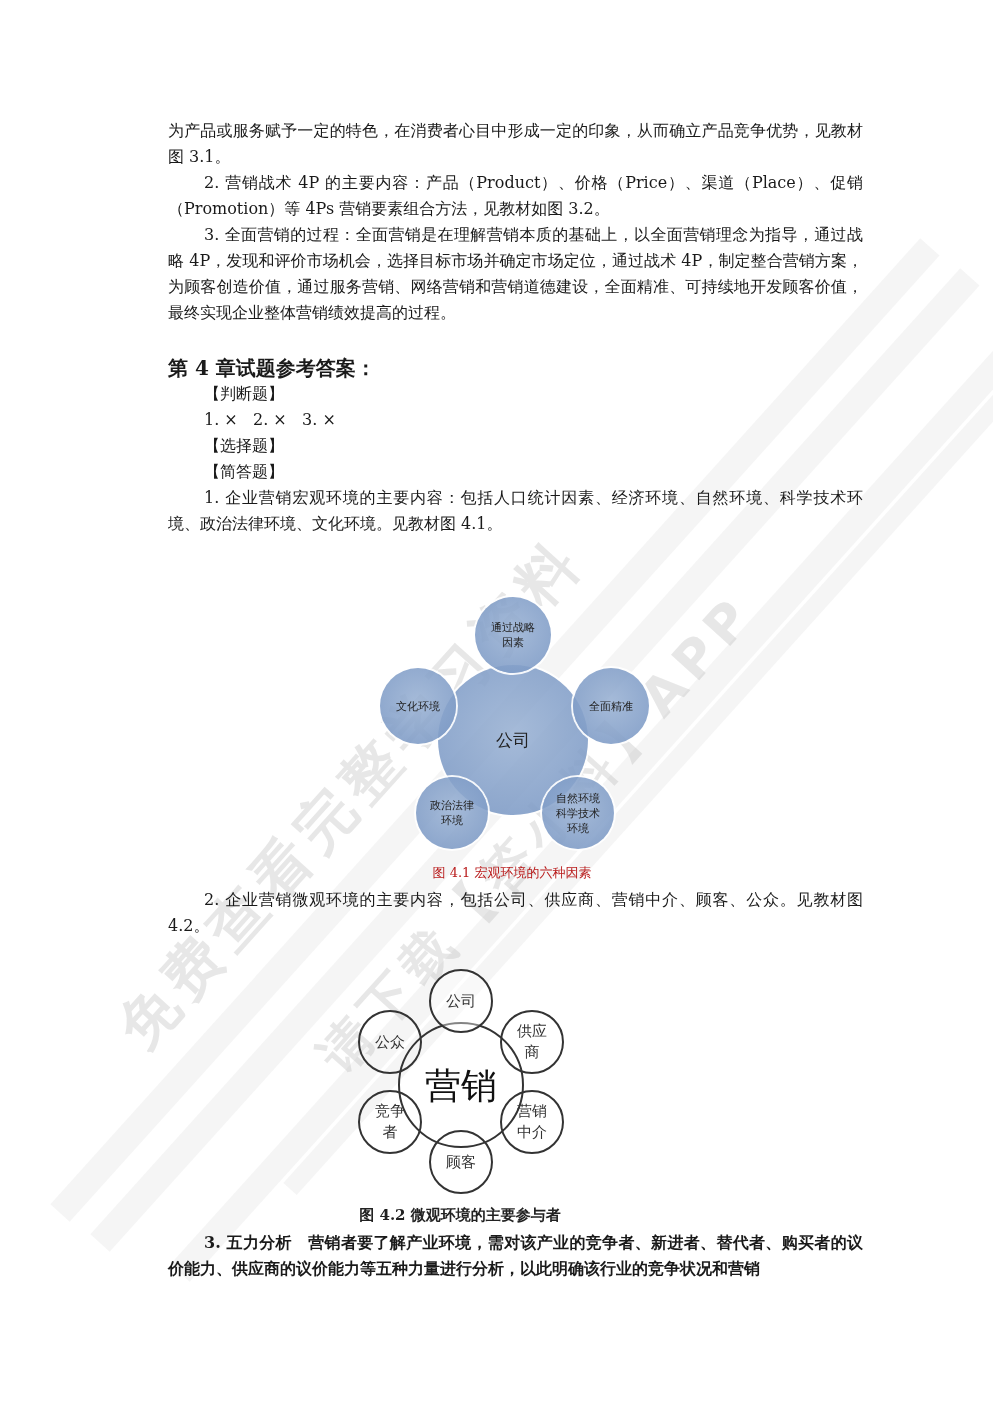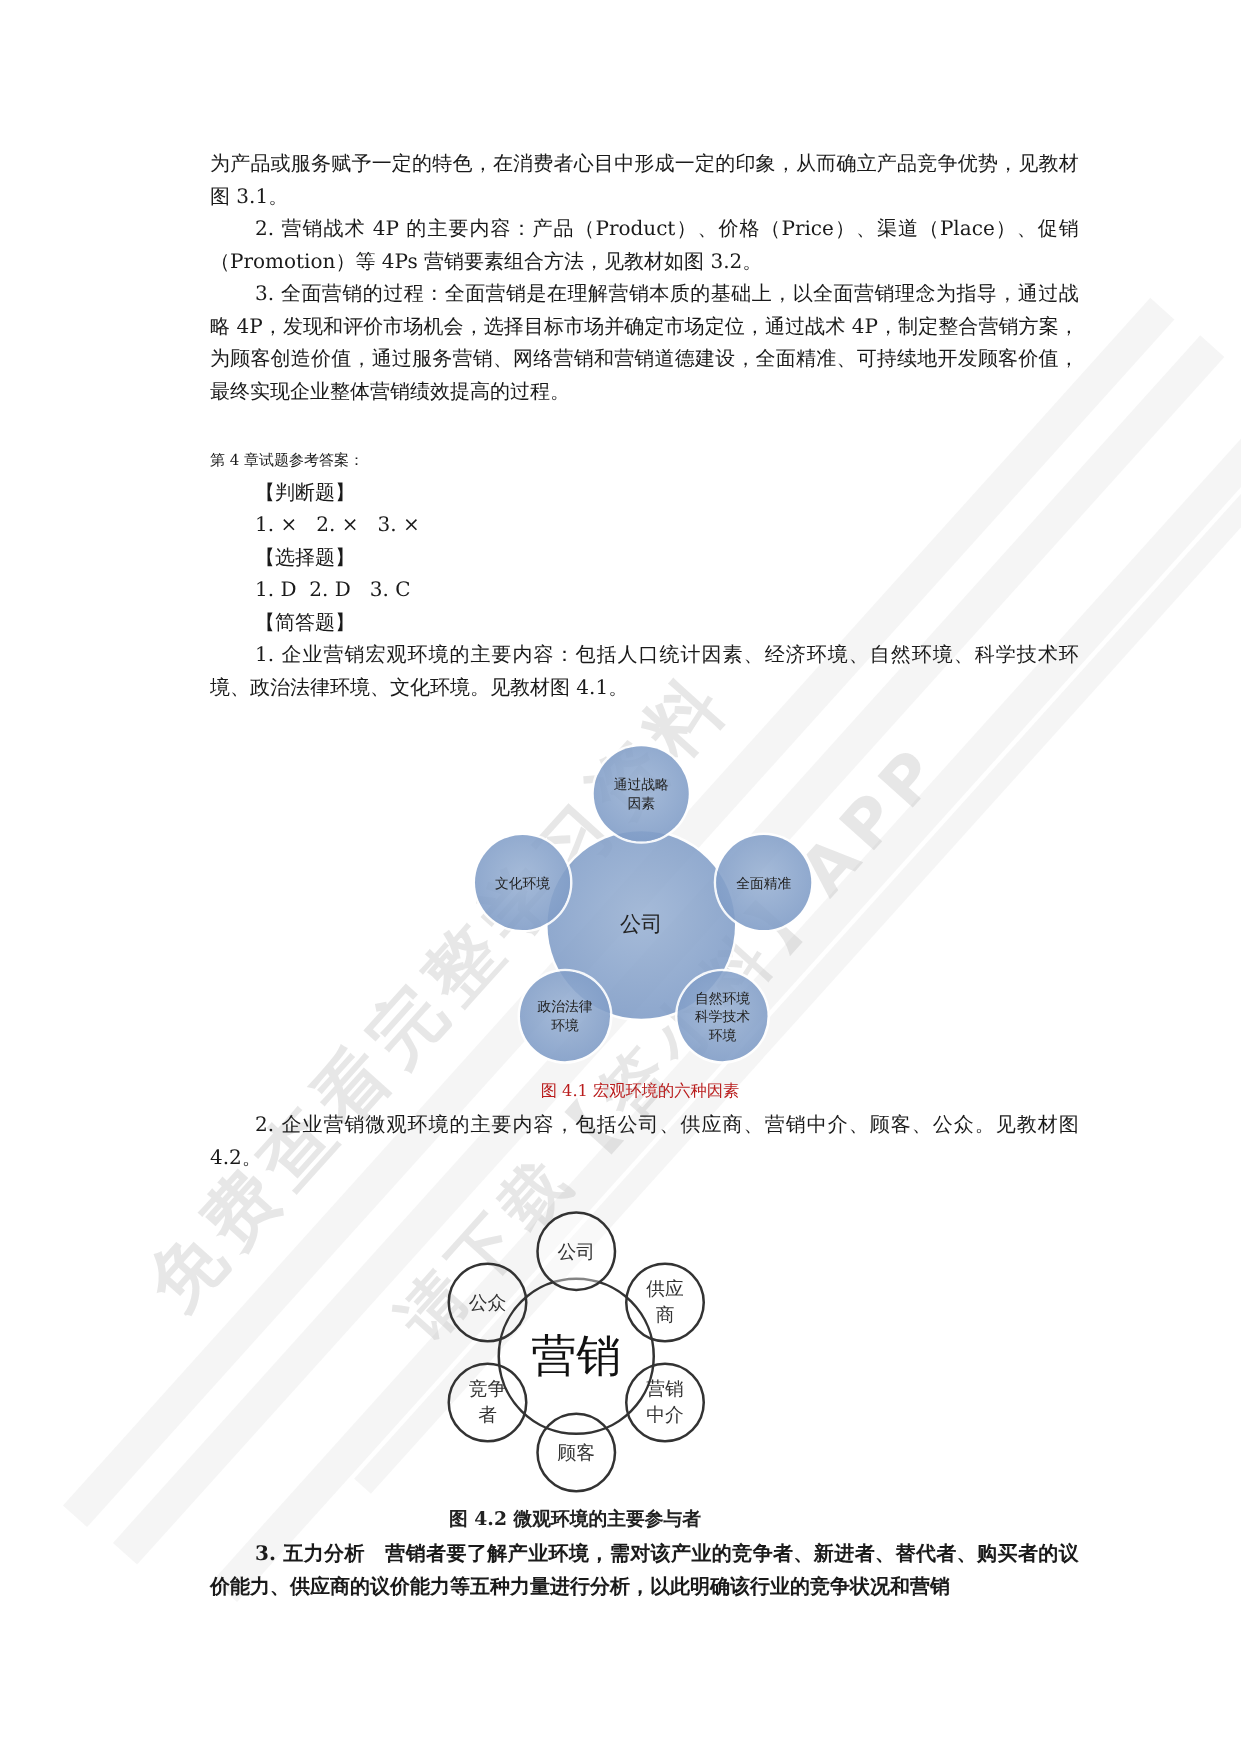--- a/index.html
+++ b/index.html
@@ -4,21 +4,21 @@
   <style>
     html, body { margin: 0; padding: 0; }
     body {
       width: 993px; height: 1404px; background: #ffffff; position: relative; overflow: hidden;
       font-family: "DejaVu Serif", "Liberation Serif", serif; color: #1a1a1a;
     }
     .page { position: absolute; left: 0; top: 0; width: 993px; height: 1404px; }
     .text-block { position: absolute; left: 150px; width: 695px; font-size: 16px; line-height: 26px; margin-left: 18px; }
     .para { margin: 0; text-align: justify; }
     .indent { text-indent: 36px; }
-    .heading { font-weight: normal; font-size: 12px; }
+    .heading { font-weight: bold; font-size: 20px; }
     .sub { padding-left: 36px; margin: 0; }
 
     
     .watermark {
       position: absolute; left: 60px; top: 300px; width: 900px; height: 1000px; pointer-events: none;
     }
     .wm-stripe {
       position: absolute; width: 1300px; height: 26px; background: rgba(200,200,200,0.18);
       transform-origin: left center; transform: rotate(-48deg);
     }
@@ -67,21 +67,20 @@
     <p class="para">为产品或服务赋予一定的特色，在消费者心目中形成一定的印象，从而确立产品竞争优势，见教材图 3.1。</p>
     <p class="para indent">2. 营销战术 4P 的主要内容：产品（Product）、价格（Price）、渠道（Place）、促销（Promotion）等 4Ps 营销要素组合方法，见教材如图 3.2。</p>
     <p class="para indent">3. 全面营销的过程：全面营销是在理解营销本质的基础上，以全面营销理念为指导，通过战略 4P，发现和评价市场机会，选择目标市场并确定市场定位，通过战术 4P，制定整合营销方案，为顾客创造价值，通过服务营销、网络营销和营销道德建设，全面精准、可持续地开发顾客价值，最终实现企业整体营销绩效提高的过程。</p>
   </div>
 
   <div class="text-block" style="top:355px;">
     <p class="para heading">第 4 章试题参考答案：</p>
     <p class="sub">【判断题】</p>
     <p class="sub" style="white-space:pre;">1. ×   2. ×   3. ×</p>
     <p class="sub">【选择题】</p>
-    <p class="sub" style="white-space:pre;">1. D  2. D   3. C</p>
     <p class="sub">【简答题】</p>
     <p class="para indent">1. 企业营销宏观环境的主要内容：包括人口统计因素、经济环境、自然环境、科学技术环境、政治法律环境、文化环境。见教材图 4.1。</p>
   </div>
 
   <div class="fig1">
     <div class="c-blue c-center" style="left:66px; top:70px; width:150px; height:150px;">公司</div>
     <div class="c-blue" style="left:103px; top:2px; width:76px; height:76px; white-space:pre-line;">通过战略
 因素</div>
     <div class="c-blue" style="left:201px; top:73px; width:76px; height:76px; white-space:pre-line;">全面精准</div>
     <div class="c-blue" style="left:170px; top:182px; width:72px; height:72px; white-space:pre-line;">自然环境

